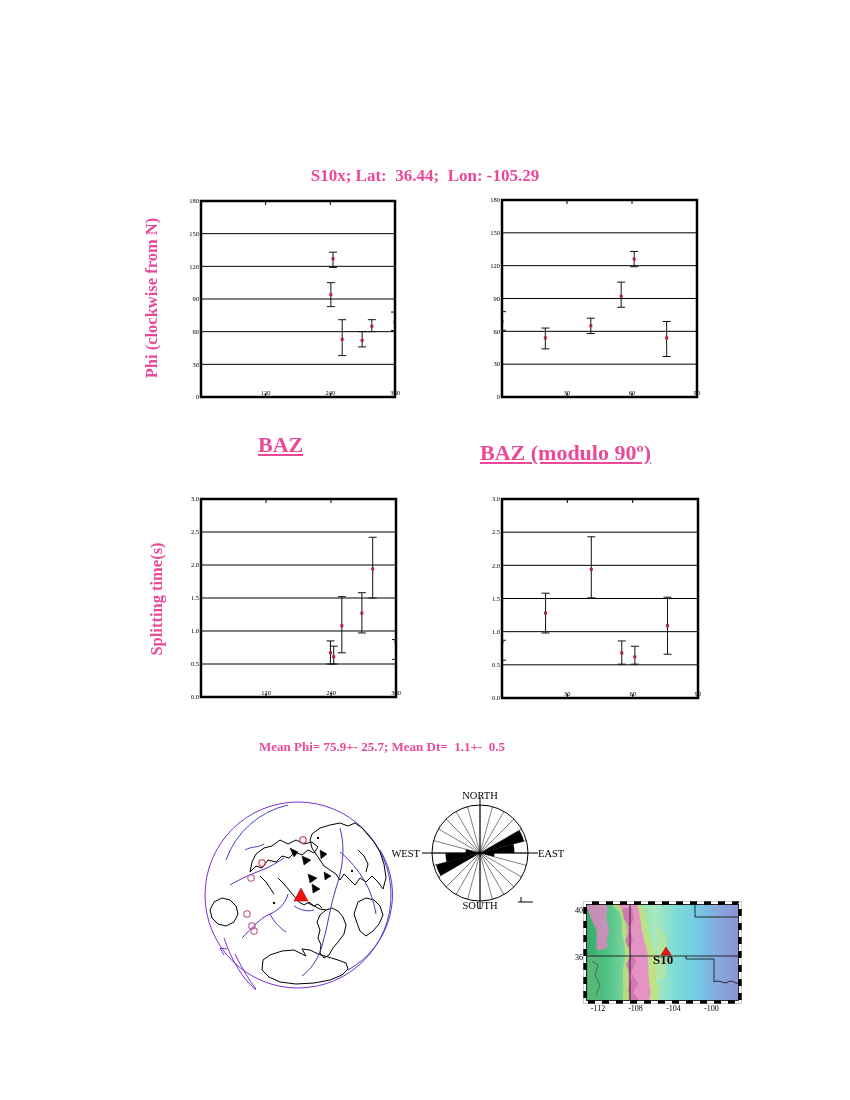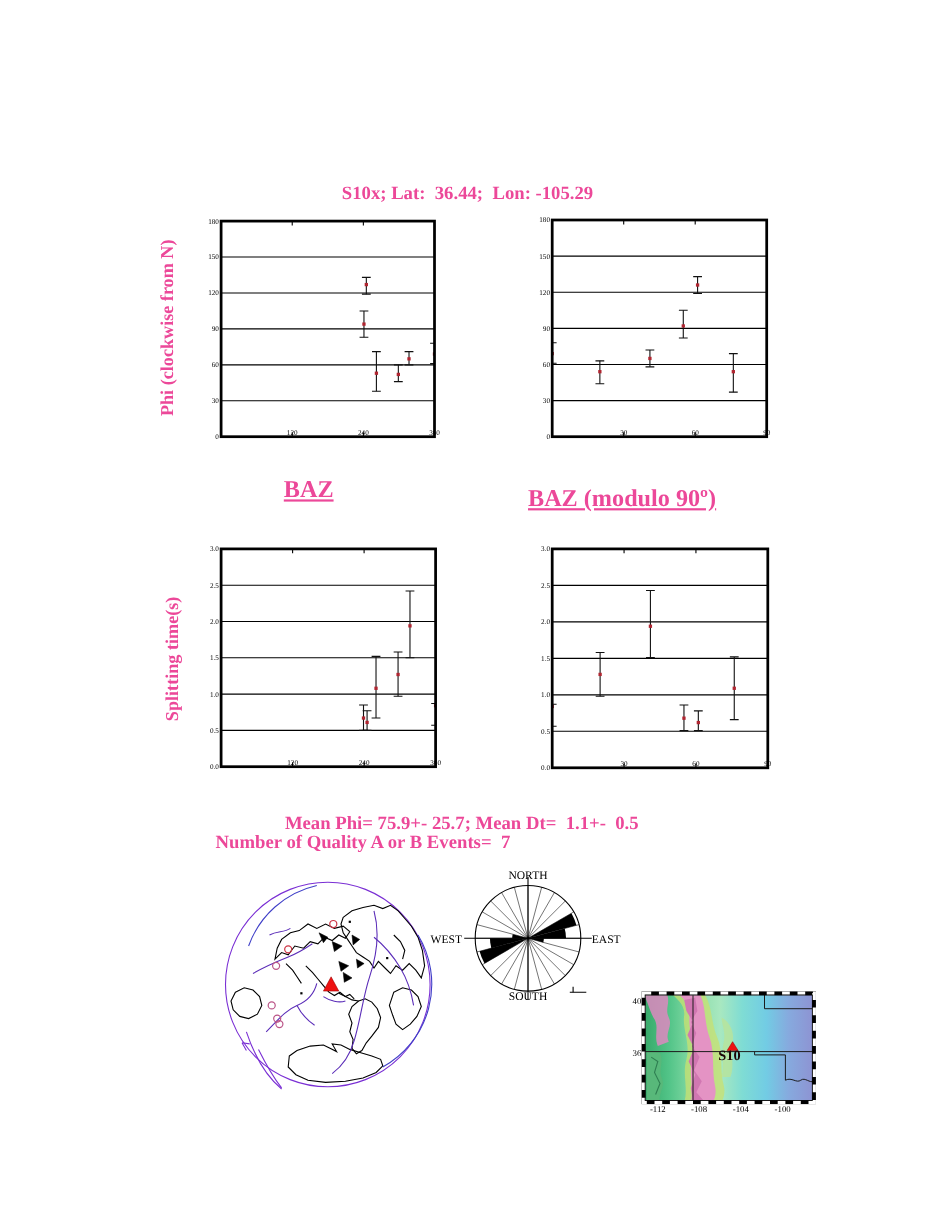--- a/index.html
+++ b/index.html
@@ -2,21 +2,21 @@
 <html><head>
 <meta charset="utf-8">
 <style>
   html,body{margin:0;padding:0;background:#ffffff;}
   #page{position:relative;width:850px;height:1100px;background:#ffffff;overflow:hidden;
         font-family:"Liberation Serif", serif;color:#ec4899;}
   .abs{position:absolute;}
   .title{left:0;top:166px;width:850px;text-align:center;font-weight:bold;font-size:17px;white-space:pre;}
   .ylab{font-weight:bold;font-size:16.5px;white-space:nowrap;transform:translate(-50%,-50%) rotate(-90deg);}
   .xlab{font-weight:bold;font-size:22px;white-space:nowrap;text-decoration:underline;}
-  .sum{font-weight:bold;font-size:17px;white-space:pre;}
+  .sum{font-weight:bold;font-size:13px;white-space:pre;}
   svg text{font-family:"Liberation Serif", serif;}
 </style>
 </head>
 <body>
 
 <div id="page">
 
   <div class="abs title">S10x; Lat:  36.44;  Lon: -105.29</div>
 
   <div class="abs ylab" style="left:152px;top:298px;">Phi (clockwise from N)</div>
@@ -232,21 +232,20 @@
         <line x1="191.5111111111111" y1="108.17333333333335" x2="199.5111111111111" y2="108.17333333333335" stroke="#111111" stroke-width="1"></line>
         <rect x="194.0111111111111" y="135.19666666666666" width="3" height="3" fill="#b02530"></rect>
       </g>
       <rect x="30" y="10" width="196" height="199" fill="none" stroke="#000" stroke-width="2.5"></rect>
     </svg>
 
   <div class="abs xlab" style="left:258px;top:432px;width:80px;">BAZ</div>
   <div class="abs xlab" style="left:480px;top:440px;width:242px;">BAZ (modulo 90º)</div>
 
   <div class="abs sum" style="left:259px;top:739px;">Mean Phi= 75.9+- 25.7; Mean Dt=  1.1+-  0.5</div>
-  <div class="abs sum" style="left:196px;top:756px;">Number of Quality A or B Events=  7</div>
 
   <svg class="abs" style="left:190px;top:790px;" width="228" height="225" id="globe">
     <g stroke="#7a2fd4" fill="none" stroke-width="1">
       <circle cx="108" cy="105" r="93"></circle>
       <path d="M34,148 C42,172 54,190 66,200"></path>
       <path d="M45,164 C52,178 59,190 66,199"></path>
       <path d="M30,158 L37,159 M30,158 L34,165"></path>
     </g>
     <g stroke="#000000" fill="none" stroke-width="1">
 

